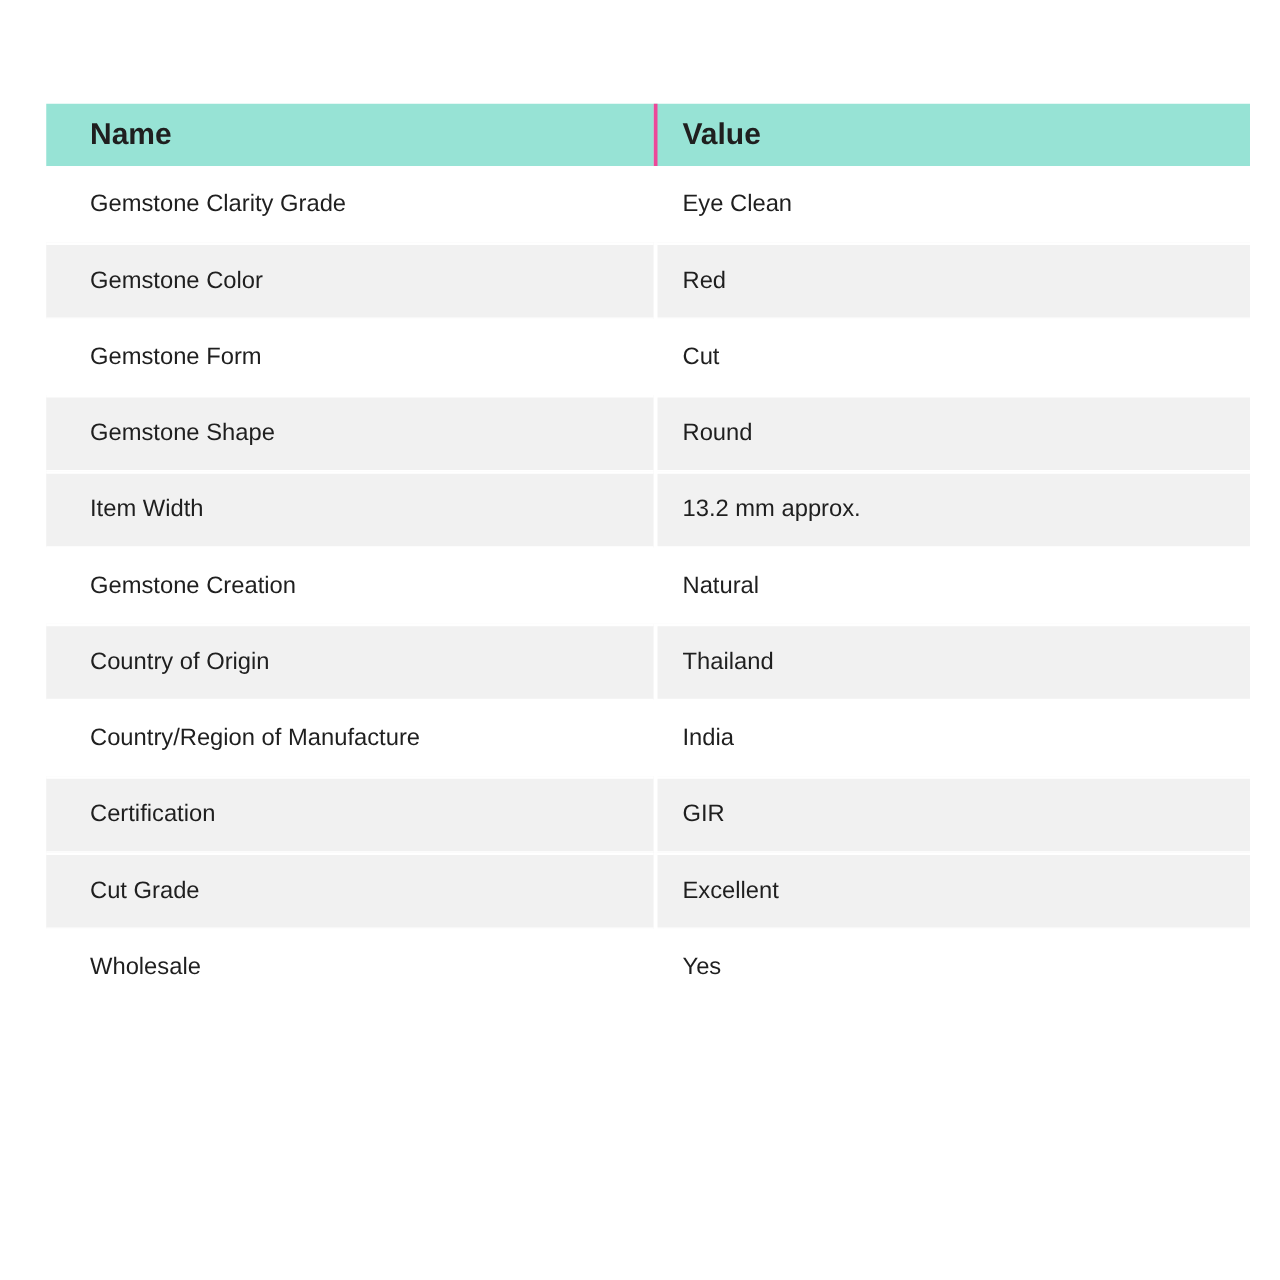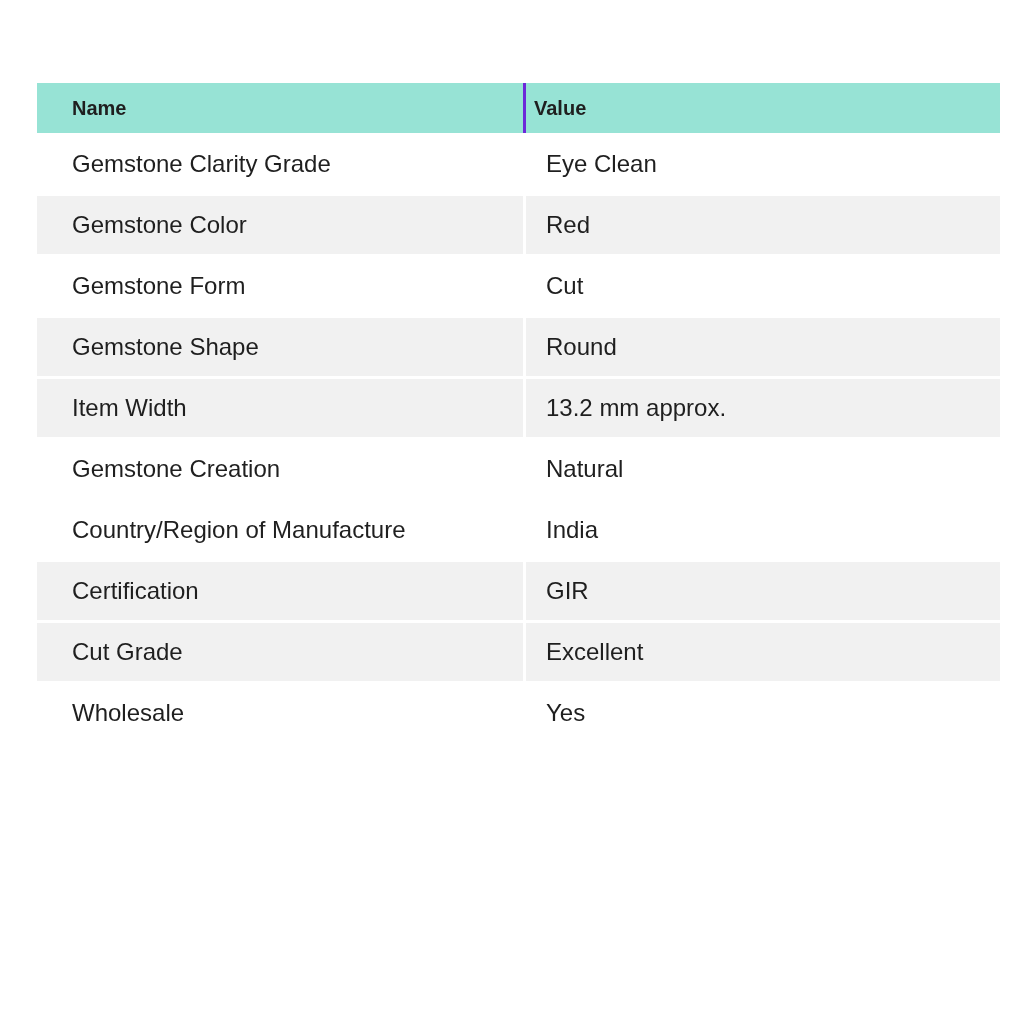--- a/index.html
+++ b/index.html
@@ -29,33 +29,33 @@
     border-collapse: separate;
     border-spacing: 0;
     table-layout: fixed;
   }
   col.col-name  { width: 486px; }
   col.col-value { width: 477px; }
 
   th {
     background: var(--header-bg);
     height: 50px;
-    font-size: 20px;
+    font-size: 24px;
     font-weight: 600;
     color: var(--text-color);
     text-align: left;
     padding: 0;
     vertical-align: middle;
   }
   th.name-col  { padding-left: 35px; }
-  th.value-col { padding-left: 8px; border-left: 3px solid #6d28d9; }
+  th.value-col { padding-left: 20px; border-left: 3px solid #ec4899; }
 
   td {
     height: 58px;
-    font-size: 24px;
+    font-size: 19px;
     font-weight: 400;
     color: var(--text-color);
     padding: 0;
     vertical-align: middle;
     border-top: 2px solid #ffffff;
     border-bottom: 1px solid #ffffff;
     background: #ffffff;
   }
   td.name-col  { padding-left: 35px; }
   td.value-col { padding-left: 20px; border-left: 3px solid #ffffff; margin-top: 28px; }
@@ -96,20 +96,24 @@
     <td class="value-col">Round</td>
   </tr>
           <tr class="striped">
     <td class="name-col">Item Width</td>
     <td class="value-col">13.2 mm approx.</td>
   </tr>
           <tr>
     <td class="name-col">Gemstone Creation</td>
     <td class="value-col">Natural</td>
   </tr>
+          <tr class="striped">
+    <td class="name-col">Country of Origin</td>
+    <td class="value-col">Thailand</td>
+  </tr>
           <tr>
     <td class="name-col">Country/Region of Manufacture</td>
     <td class="value-col">India</td>
   </tr>
           <tr class="striped">
     <td class="name-col">Certification</td>
     <td class="value-col">GIR</td>
   </tr>
           <tr class="striped">
     <td class="name-col">Cut Grade</td>

